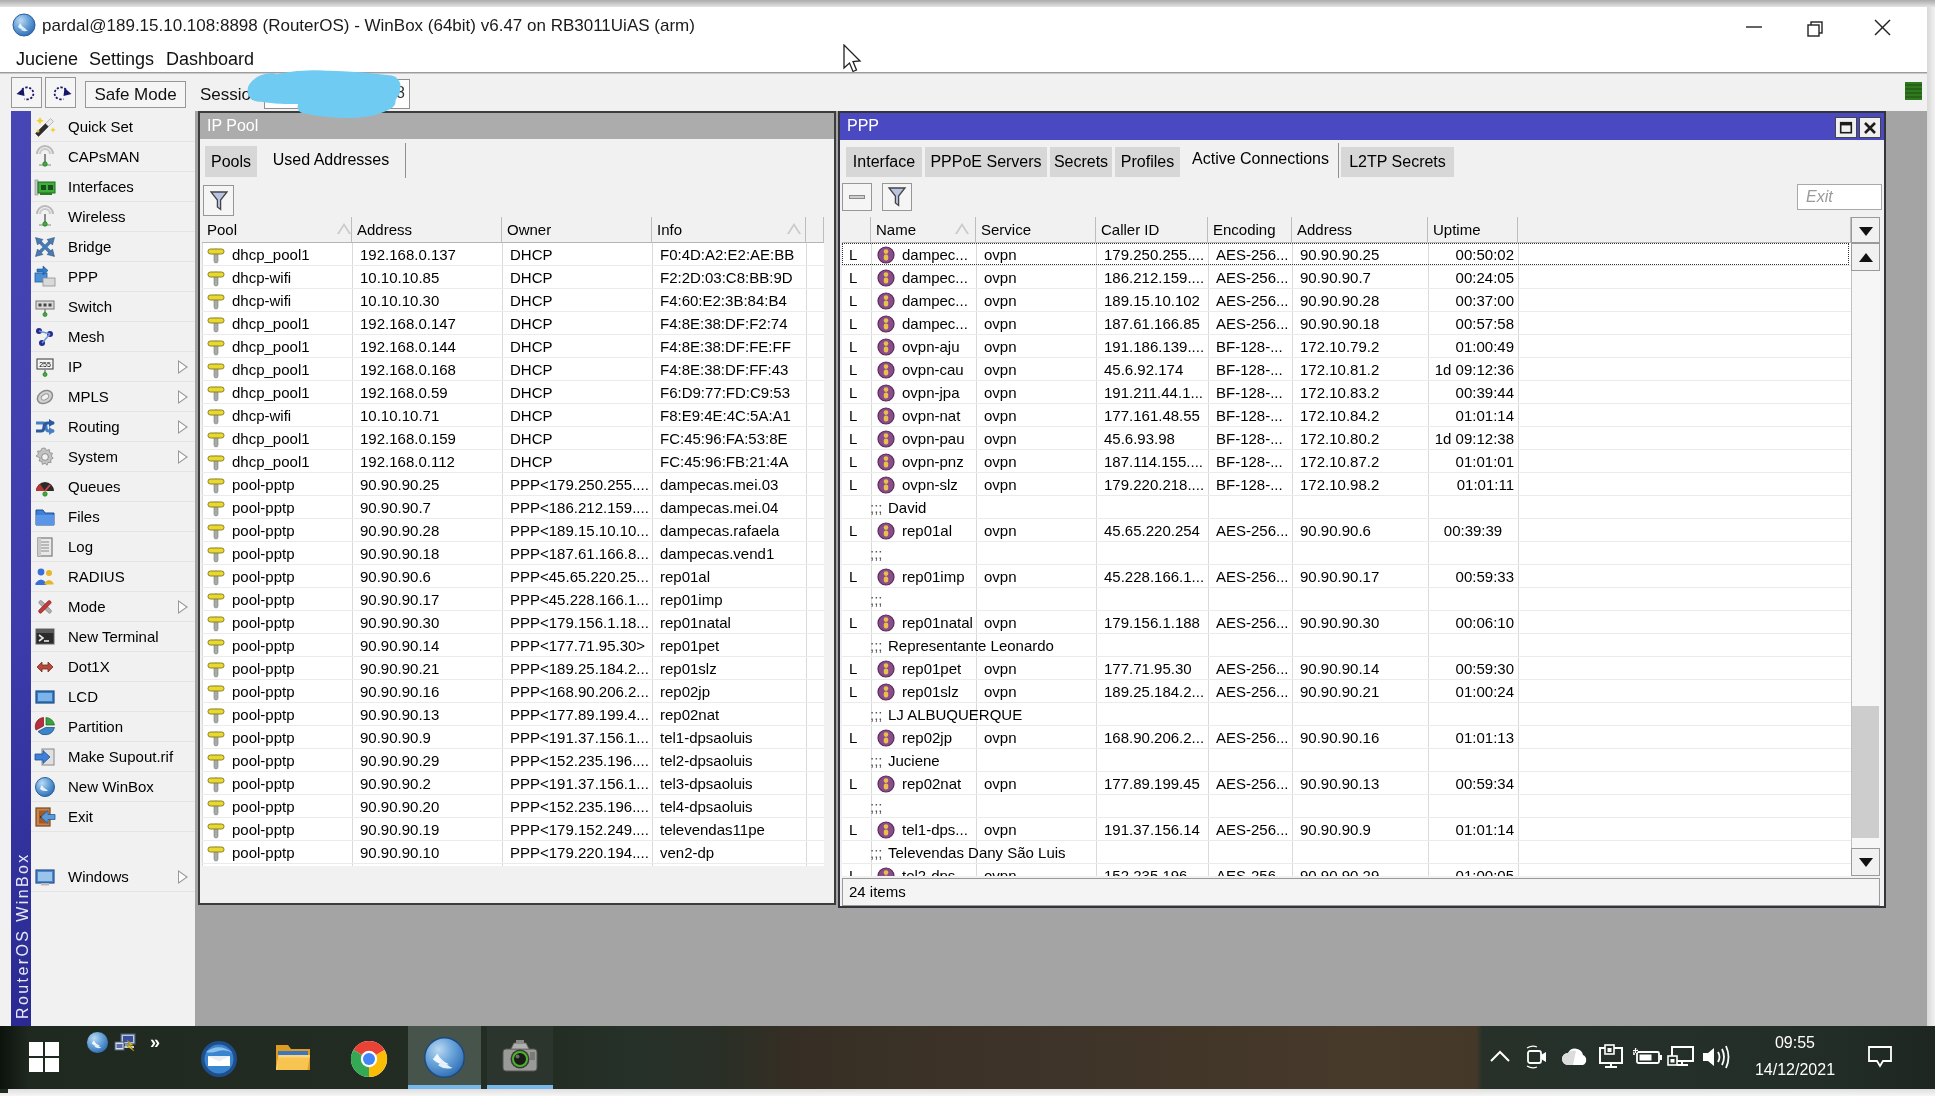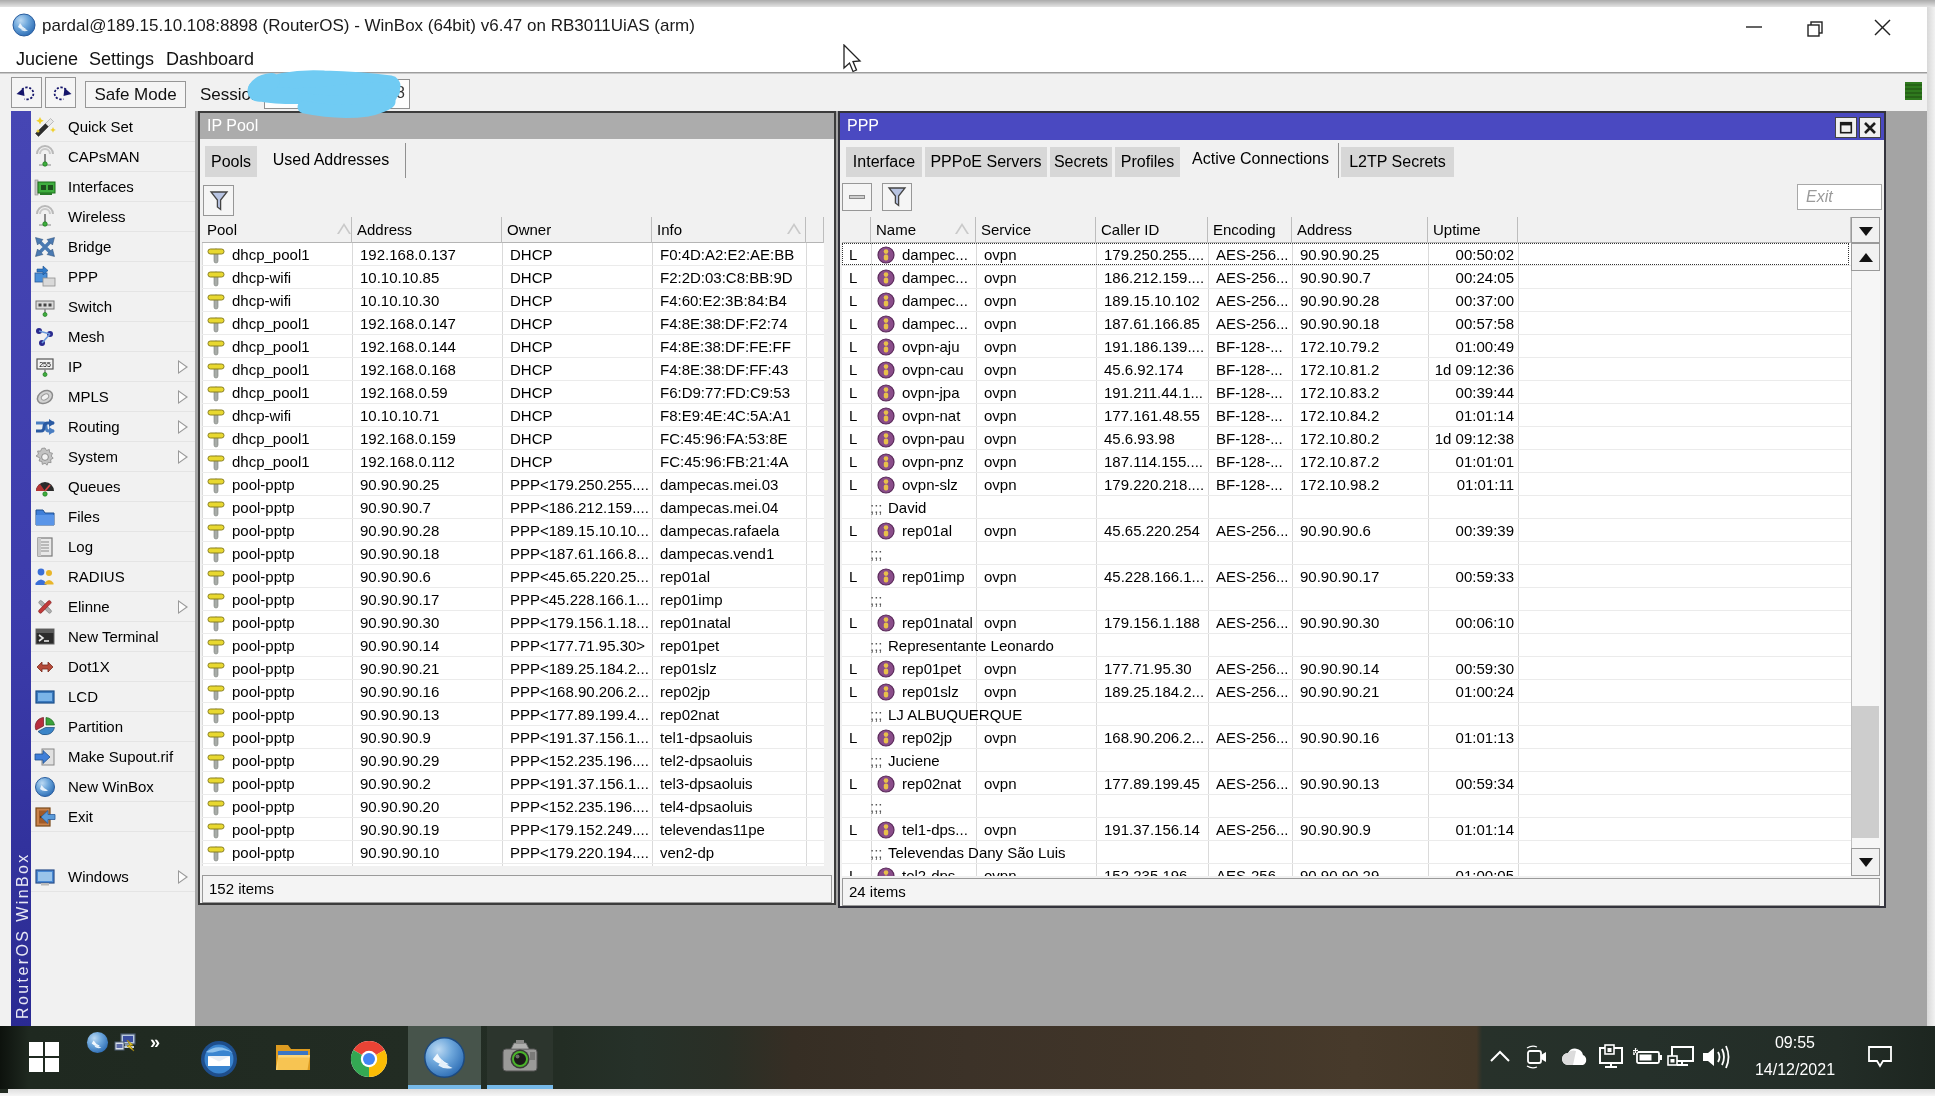--- a/index.html
+++ b/index.html
@@ -249,21 +249,21 @@
 <circle cx="16" cy="8" r="3" fill="#e8b52a"></circle>
           <path d="M11.5 18 Q16 12 20.5 18 L20.5 19.5 L11.5 19.5 Z" fill="#e8b52a"></path>
         </svg>
         <div class="mlabel">RADIUS</div>
       </div>
 <div class="abs mitem" style="top:481px">
         <svg class="micon" viewBox="0 0 24 24">
           <rect x="4" y="10" width="16" height="3.6" rx="1.6" transform="rotate(45 12 12)" fill="#b0b0b0" stroke="#777" stroke-width="0.6"></rect>
 <rect x="4" y="10" width="16" height="3.6" rx="1.6" transform="rotate(-45 12 12)" fill="#c23a3a" stroke="#7a2020" stroke-width="0.6"></rect>
         </svg>
-        <div class="mlabel">Elinne</div>
+        <div class="mlabel">Mode</div>
         <div class="marrow"></div>
       </div>
 <div class="abs mitem" style="top:511px">
         <svg class="micon" viewBox="0 0 24 24">
           <rect x="3" y="4" width="18" height="15" fill="#2b2b2b" stroke="#666" stroke-width="1"></rect>
 <rect x="3" y="4" width="18" height="4" fill="#5a5a5a"></rect>
 <path d="M6 10 L10 13 L6 16" fill="none" stroke="#e8e8e8" stroke-width="1.6"></path>
           <line x1="11" y1="16" x2="16" y2="16" stroke="#e8e8e8" stroke-width="1.6"></line>
         </svg>
         <div class="mlabel">New Terminal</div>
@@ -615,21 +615,20 @@
           <svg style="position:absolute;left:5px;top:3px" width="18" height="18" viewBox="0 0 18 18">
 <rect x="7" y="3" width="4" height="14" rx="2" fill="#a8aca8" stroke="#7a807a" stroke-width="0.6"></rect>
 <rect x="1" y="3" width="16" height="5" rx="2.4" fill="#e8d830" stroke="#8a8020" stroke-width="1"></rect>
 </svg>
           <div class="cell" style="left:30px;width:118px">pool-pptp</div>
           <div class="cell" style="left:158px;width:140px">90.90.90.10</div>
           <div class="cell" style="left:308px;width:140px">PPP&lt;179.220.194....</div>
           <div class="cell" style="left:458px;width:144px">ven2-dp</div>
         </div>
 </div>
-<div class="abs" style="left:2px;top:762px;width:630px;height:28px;background:#f4f4f4;border:1px solid #9a9a9a;font-size:15px;line-height:26px;padding-left:6px">152 items</div>
 </div>
     <div class="abs win" style="left:838px;top:0;width:1048px;height:797px;border-color:#33333c">
 <div class="wtitle" style="background:#4a49c1;height:27px">PPP</div>
 <div class="abs" style="left:995px;top:4px;width:22px;height:21px;background:#f0f0f0;border:1px solid #444"></div>
 <svg class="abs" style="left:998px;top:7px" width="16" height="15" viewBox="0 0 16 15">
 <rect x="2.7" y="2.7" width="10.6" height="10" fill="none" stroke="#1c1c1c" stroke-width="1.6"></rect>
 <rect x="2" y="2" width="12" height="3.4" fill="#1c1c1c"></rect>
       </svg>
 <div class="abs" style="left:1019px;top:4px;width:22px;height:21px;background:#f0f0f0;border:1px solid #444"></div>
 <svg class="abs" style="left:1022px;top:6px" width="16" height="17" viewBox="0 0 16 17">
@@ -837,21 +836,21 @@
           <svg style="position:absolute;left:35px;top:3px" width="18" height="18" viewBox="0 0 18 18">
 <circle cx="9" cy="9" r="8" fill="#8a4d8a" stroke="#5a2a5a" stroke-width="1.2"></circle>
 <circle cx="9" cy="5.6" r="2.3" fill="#e8c04a"></circle>
 <rect x="6.8" y="8.6" width="4.4" height="6" rx="2" fill="#e8c04a"></rect>
 </svg>
           <div class="cell" style="left:60px;width:72px">rep01al</div>
           <div class="cell" style="left:142px;width:110px">ovpn</div>
           <div class="cell" style="left:262px;width:102px">45.65.220.254</div>
           <div class="cell" style="left:374px;width:74px">AES-256...</div>
           <div class="cell" style="left:458px;width:126px">90.90.90.6</div>
-          <div class="cell" style="left:590px;width:82px;text-align:right">00:39:39</div>
+          <div class="cell" style="left:590px;width:82px;text-align:center">00:39:39</div>
         </div>
 <div class="abs" style="left:0;top:299px;width:1009px;height:23px;border-bottom:1px solid #ebebeb">
           <div class="cell" style="left:28px;width:20px;color:#555">;;;</div>
         </div>
 <div class="abs" style="left:0;top:322px;width:1009px;height:23px;border-bottom:1px solid #ebebeb">
           <div class="cell" style="left:7px;width:18px">L</div>
           <svg style="position:absolute;left:35px;top:3px" width="18" height="18" viewBox="0 0 18 18">
 <circle cx="9" cy="9" r="8" fill="#8a4d8a" stroke="#5a2a5a" stroke-width="1.2"></circle>
 <circle cx="9" cy="5.6" r="2.3" fill="#e8c04a"></circle>
 <rect x="6.8" y="8.6" width="4.4" height="6" rx="2" fill="#e8c04a"></rect>

